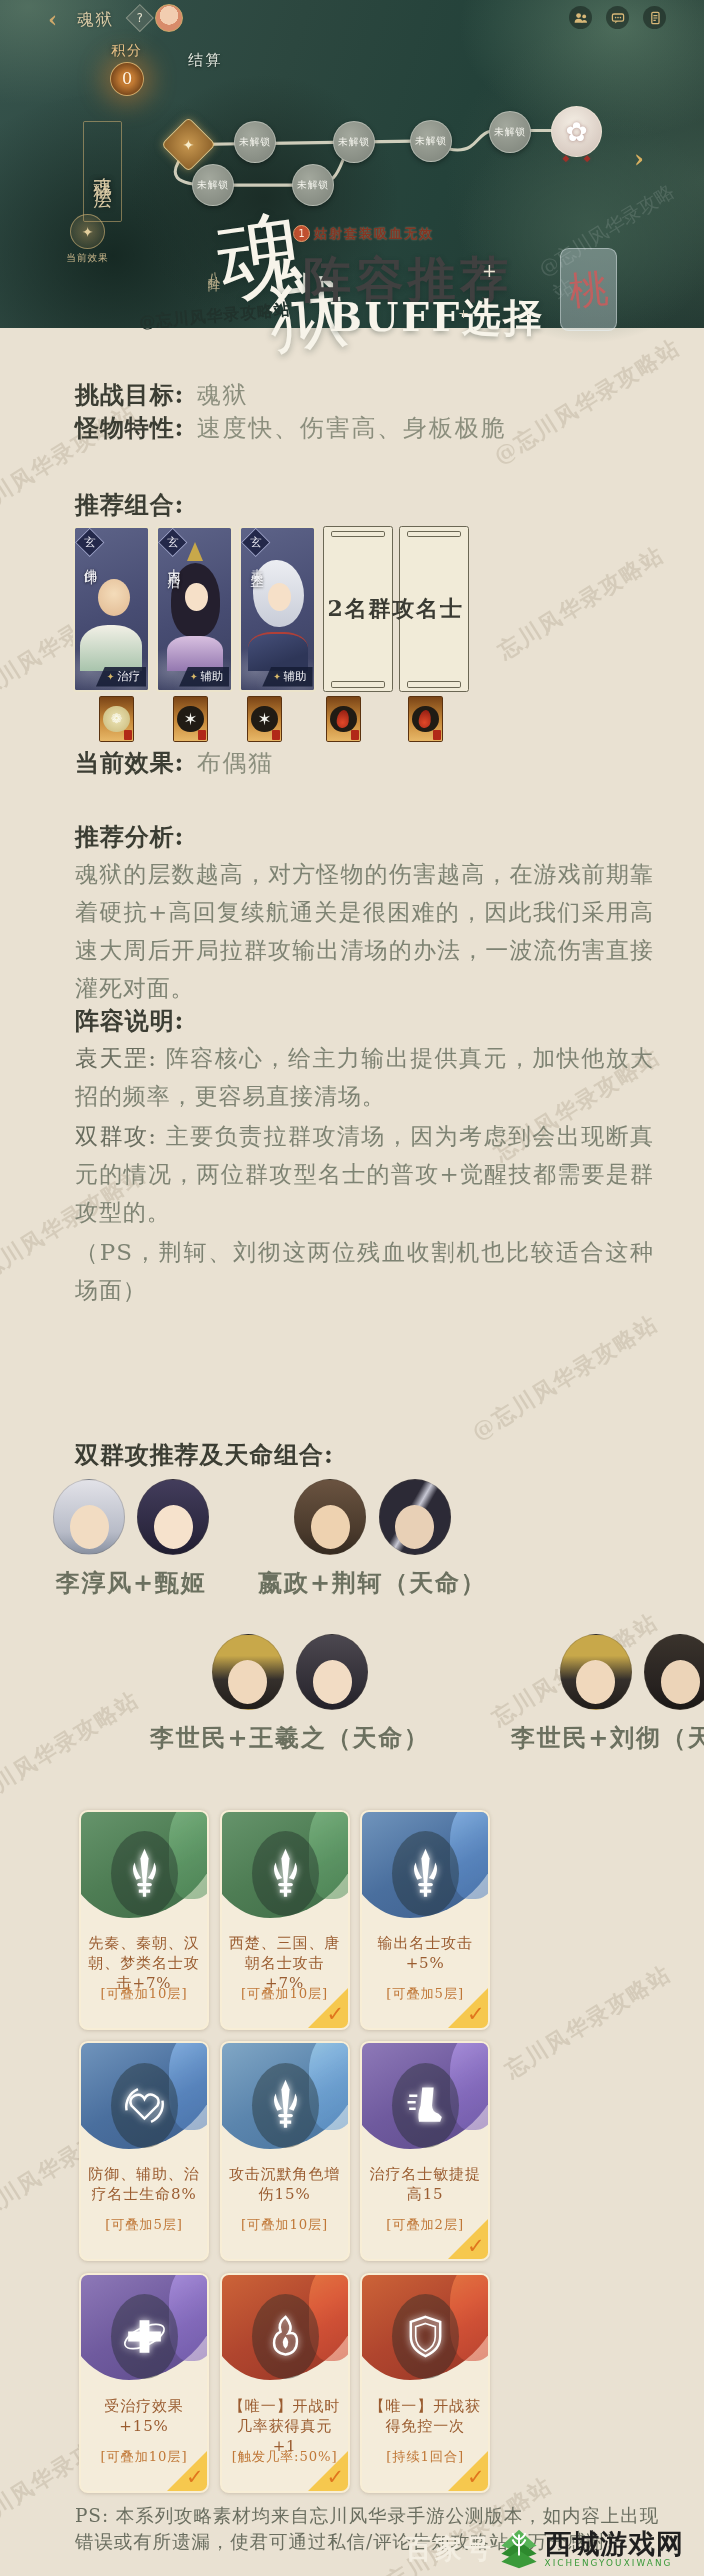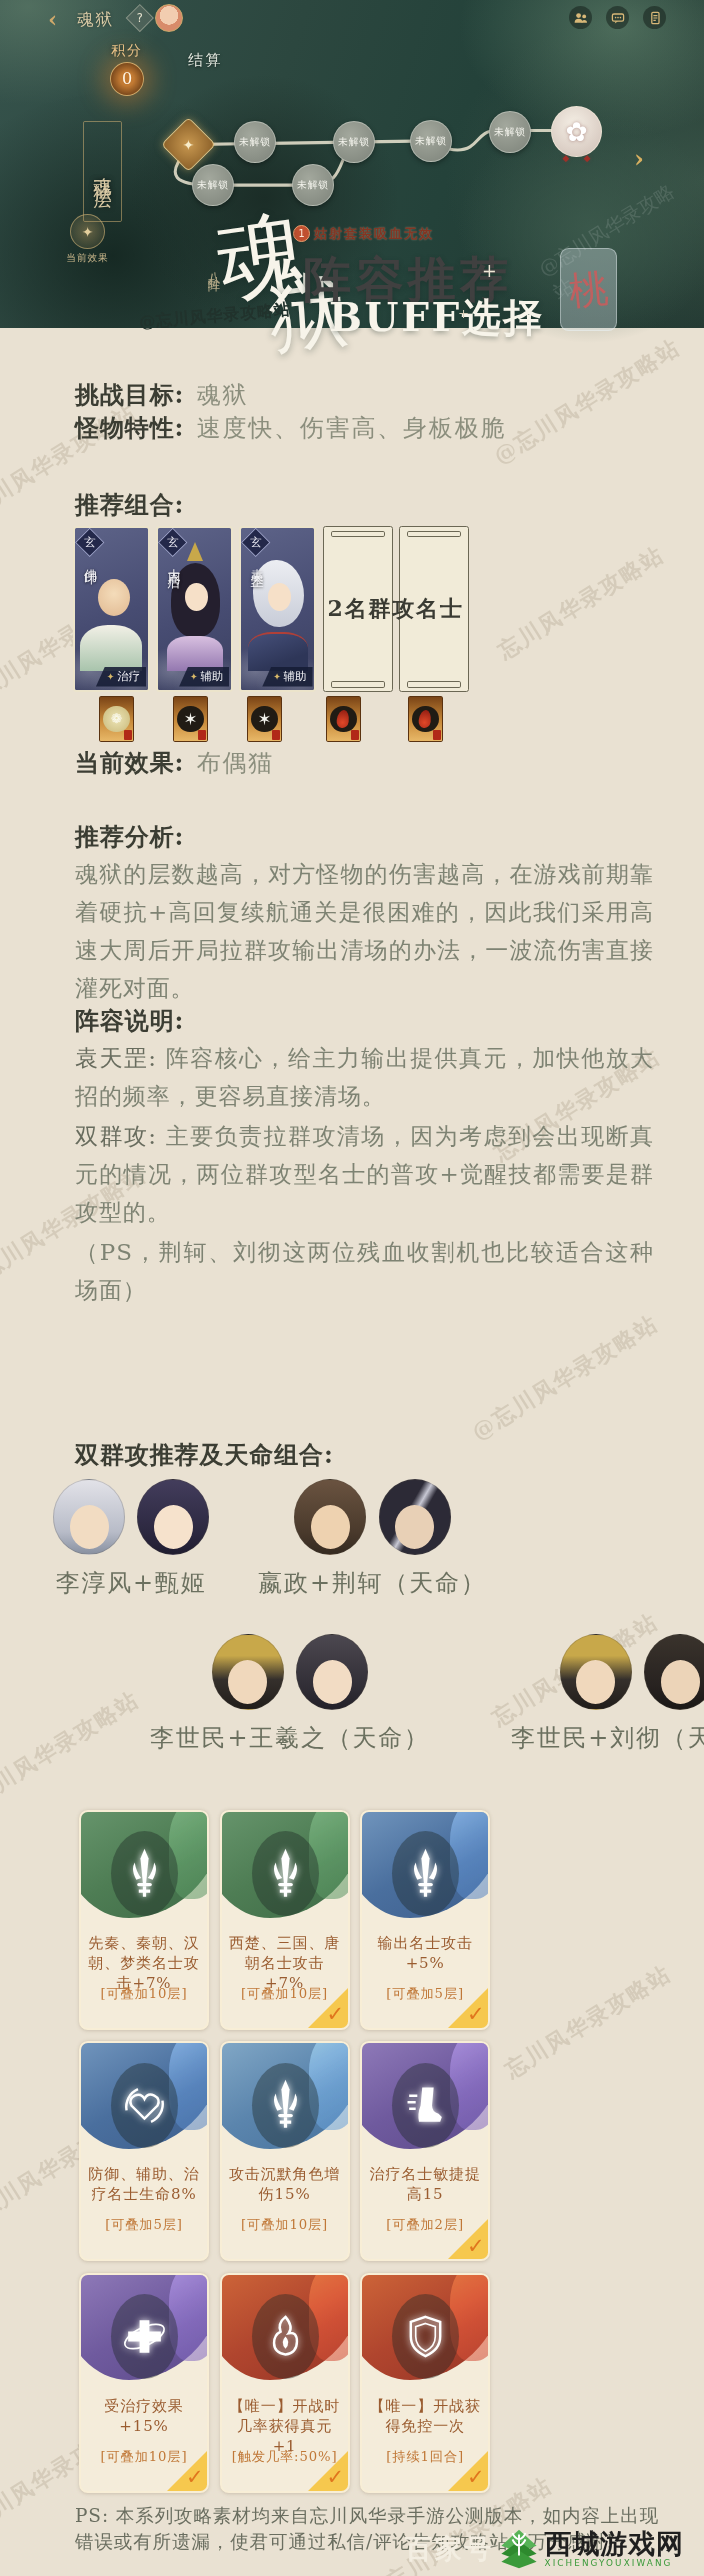--- a/index.html
+++ b/index.html
@@ -99,21 +99,21 @@
   .sicon{position:absolute;width:33px;height:44px;border:0.9px solid #5a3210;border-radius:1.8px;background:linear-gradient(#7a4416,#c88a3a 55%,#e8b868);display:flex;align-items:center;justify-content:center;}
   .sicon .disc{width:26.4px;height:26.4px;border-radius:50%;background:#201b14;display:flex;align-items:center;justify-content:center;position:relative;}
   .sicon .seal{position:absolute;right:0.9px;bottom:0.9px;width:8px;height:9.7px;background:#b12818;border-radius:0.9px;}
   .disc.pale{background:radial-gradient(circle,#ece4b6,#c8b878);}
   .disc .star{color:#f4f4ee;font-size:16.7px;font-family:"DejaVu Sans",sans-serif;}
   .disc .birdi{color:#fdfdf4;font-size:13.2px;}
   .flameshape{width:12.3px;height:17.6px;background:radial-gradient(circle at 50% 70%,#e04828,#8c1a10);border-radius:50% 50% 50% 50%/62% 62% 38% 38%;transform:rotate(8deg);}
 
   
   .avrow{position:absolute;display:flex;}
-  .avgroup{display:flex;flex-direction:column;align-items:center;}
+  .avgroup{display:flex;flex-direction:column;align-items:center;font-weight:bold;}
   .avpair{display:flex;gap:12.3px;}
   .av{width:70px;height:74px;border-radius:50%;position:relative;overflow:hidden;border:0.9px solid rgba(90,85,70,.25);}
   .av:after{content:"";position:absolute;left:50%;top:34%;width:39px;height:44px;margin-left:-19.4px;border-radius:50%;}
   .avcap{margin-top:12.3px;font-size:24px;color:#6b705f;letter-spacing:1.8px;white-space:nowrap;}
   .av-white{background:linear-gradient(#e2e2e8,#b8bcc8 70%,#8890a0);} .av-white:after{background:#f2dcc2;}
   .av-purple{background:linear-gradient(#433d5c,#2c2840 70%,#201d30);} .av-purple:after{background:#f6e2cc;}
   .av-brown{background:linear-gradient(#6a5340,#4a3a2c 70%,#352a20);} .av-brown:after{background:#eed2b0;}
   .av-black{background:linear-gradient(#38333e,#242028 70%,#1a171e);} .av-black:after{background:#f0d8be;}
   .av-streak{background:linear-gradient(120deg,#2c2a36 40%,#c8c8d4 48%,#2c2a36 56%);} .av-streak:after{background:#e8d0b6;}
   .av-crown{background:linear-gradient(#c8a84a 28%,#35302c 60%,#211d1a);} .av-crown:after{background:#f0d8bc;}

